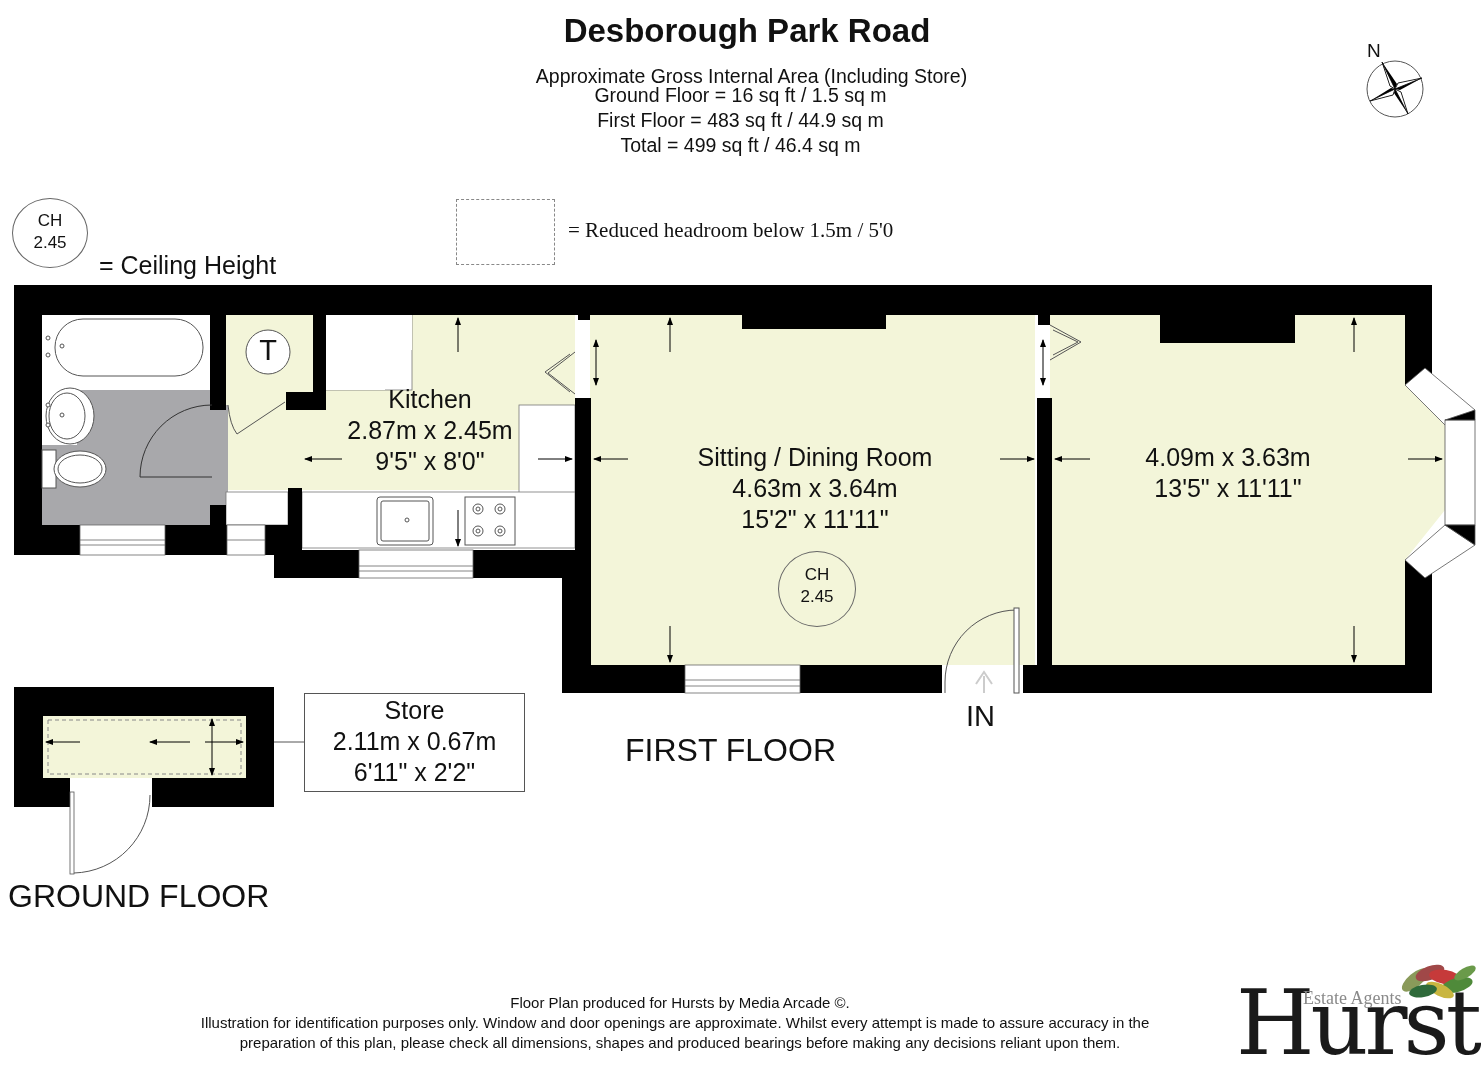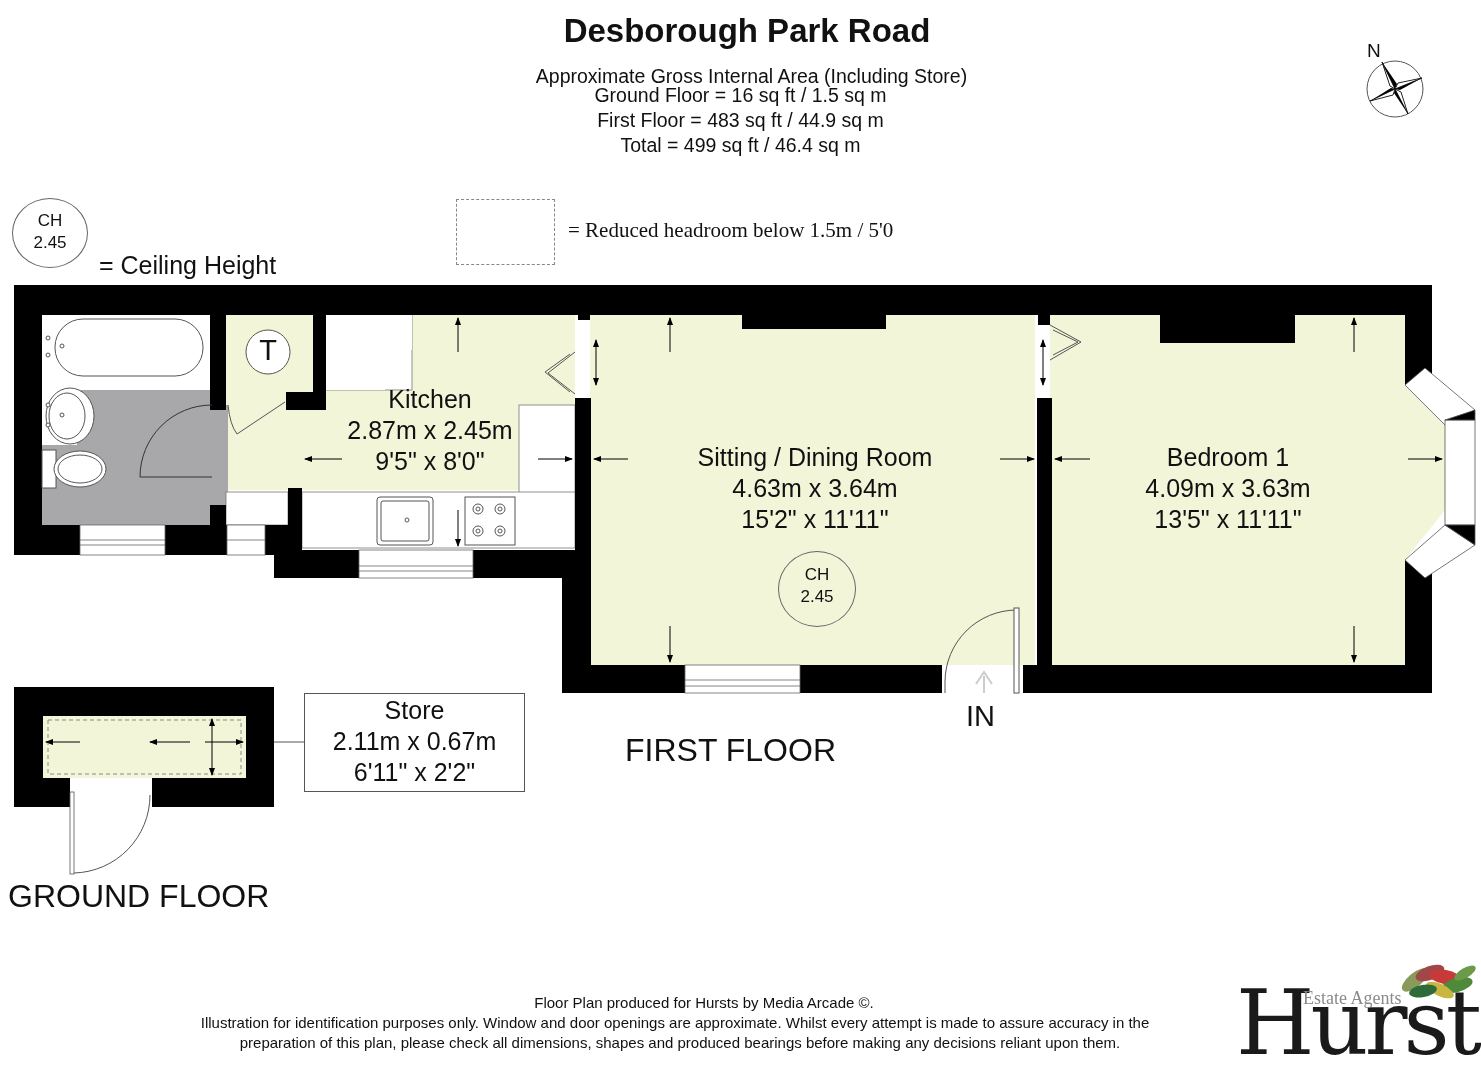--- a/index.html
+++ b/index.html
@@ -213,42 +213,41 @@
   <div>Kitchen</div>
   <div>2.87m x 2.45m</div>
   <div>9'5" x 8'0"</div>
 </div>
 <div class="room-label" style="left:655px;top:442px;width:320px;">
   <div>Sitting / Dining Room</div>
   <div>4.63m x 3.64m</div>
   <div>15'2" x 11'11"</div>
 </div>
 <div class="room-label" style="left:1108px;top:442px;width:240px;">
-  <div>Bedroom 1</div>
   <div>4.09m x 3.63m</div>
   <div>13'5" x 11'11"</div>
 </div>
 
 <div class="abs ch-circle">
   <div>CH</div>
   <div>2.45</div>
 </div>
 
 <div class="abs" style="left:966px;top:700px;font-size:29px;">IN</div>
 
 <div class="abs floor-label" style="left:625px;top:732px;">FIRST FLOOR</div>
 <div class="abs floor-label" style="left:8px;top:878px;">GROUND FLOOR</div>
 
 <div class="abs store-box">
   <div>Store</div>
   <div>2.11m x 0.67m</div>
   <div>6'11" x 2'2"</div>
 </div>
 
-<div class="abs footer" style="top:993px;margin-left:24px;">Floor Plan produced for Hursts by Media Arcade ©.</div>
+<div class="abs footer" style="top:993px;">Floor Plan produced for Hursts by Media Arcade ©.</div>
 <div class="abs footer" style="top:1013px;left:-5px;">Illustration for identification purposes only. Window and door openings are approximate. Whilst every attempt is made to assure accuracy in the</div>
 <div class="abs footer" style="top:1033px;">preparation of this plan, please check all dimensions, shapes and produced bearings before making any decisions reliant upon them.</div>
 
 <svg class="abs" style="left:1395px;top:955px;" width="85" height="50" viewBox="0 0 85 50">
   <ellipse cx="20" cy="25" rx="16" ry="7" transform="rotate(-40 20 25)" fill="#8a9a5a"></ellipse>
   <ellipse cx="35" cy="18" rx="15" ry="7" transform="rotate(-20 35 18)" fill="#a04848"></ellipse>
   <ellipse cx="50" cy="22" rx="16" ry="7" transform="rotate(10 50 22)" fill="#c63a3a"></ellipse>
   <ellipse cx="62" cy="30" rx="16" ry="7" transform="rotate(-15 62 30)" fill="#4f8a3a"></ellipse>
   <ellipse cx="45" cy="35" rx="15" ry="6" transform="rotate(25 45 35)" fill="#c9b640"></ellipse>
   <ellipse cx="28" cy="36" rx="14" ry="6" transform="rotate(-10 28 36)" fill="#2f6a3a"></ellipse>

